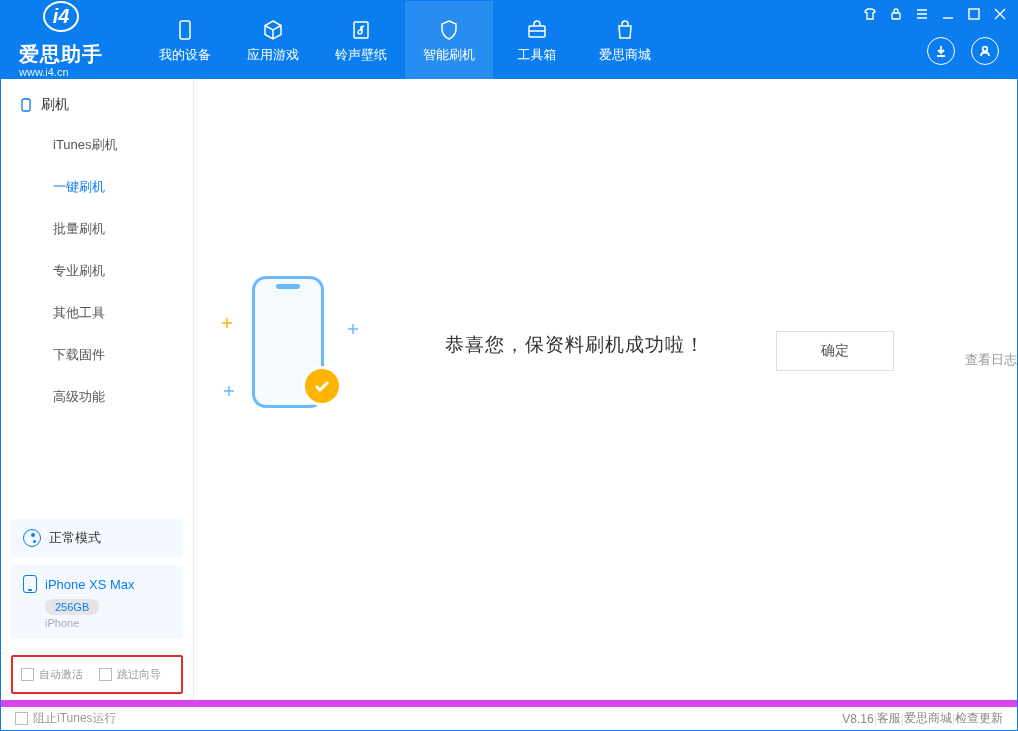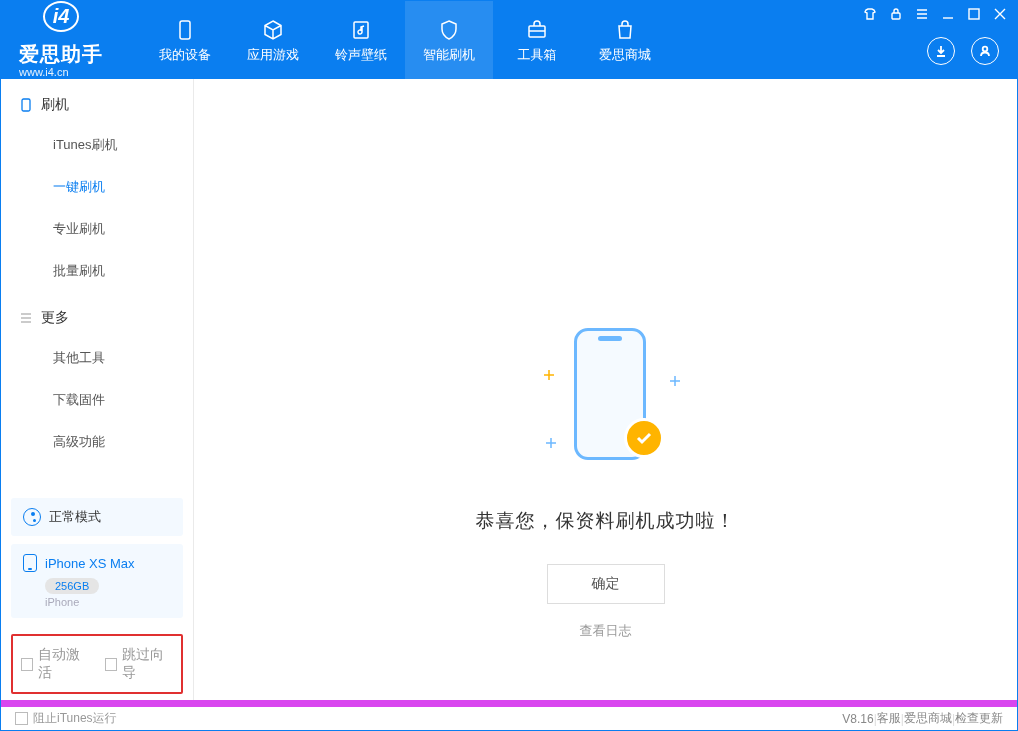--- a/index.html
+++ b/index.html
@@ -44,26 +44,26 @@
 .mode-icon::before { top: 3px; left: 7px; }
 .mode-icon::after { bottom: 3px; right: 4px; width:3px; height:3px; }
 
 .device-box { margin: 0 10px 6px; background: #f3f9ff; border-radius: 3px; padding: 10px 12px; font-size: 13px; }
 .device-row1 { display: flex; align-items: center; gap: 8px; color: #0a7ef0; font-weight: 400; }
 .device-phone-icon { width: 14px; height: 18px; border: 1.5px solid #0a7ef0; border-radius: 3px; position: relative; }
 .device-phone-icon::after { content:""; position:absolute; bottom:1.5px; left:50%; transform:translateX(-50%); width:4px; height:1.5px; background:#0a7ef0; border-radius:1px; }
 .storage-badge { display: inline-block; margin: 6px 0 2px 22px; background: #e5e5e5; color: #0a7ef0; font-size: 11px; padding: 2px 10px; border-radius: 10px; }
 .device-sub { margin-left: 22px; color: #aab; font-size: 11px; }
 
-.checkbox-row { margin: 10px 10px 6px; border: 2px solid #e03030; border-radius: 2px; padding: 10px 8px; display: flex; gap: 16px; font-size: 14px; color: #999; }
+.checkbox-row { margin: 10px 10px 6px; border: 2px solid #e03030; border-radius: 2px; padding: 10px 8px; display: flex; gap: 16px; font-size: 11px; color: #999; }
 .cb { display: flex; align-items: center; gap: 5px; cursor: pointer; }
 .cb-box { width: 13px; height: 13px; border: 1px solid #bbb; }
 
 
-.main { flex: 1; display: flex; flex-direction: column; align-items: center; justify-content: flex-end; padding-bottom: 60px; }
+.main { flex: 1; display: flex; align-items: center; justify-content: space-between; padding-bottom: 60px; }
 .success-graphic { position: relative; width: 180px; height: 170px; margin-bottom: 22px; }
 .phone-shape { position: absolute; left: 58px; top: 12px; width: 72px; height: 132px; border: 3px solid #6cb8ff; border-radius: 14px; background: #f5faff; }
 .phone-shape::before { content:""; position:absolute; top:5px; left:50%; transform:translateX(-50%); width:24px; height:5px; background:#6cb8ff; border-radius:3px; }
 .check-circle { position: absolute; right: 32px; bottom: 28px; width: 40px; height: 40px; background: #ffb400; border-radius: 50%; display:flex; align-items:center; justify-content:center; border: 3px solid #fff; }
 .check-circle svg { width: 20px; height: 20px; stroke: #fff; stroke-width: 3; fill: none; }
 .sparkle { position:absolute; width:6px; height:6px; }
 .sparkle.s1 { top:50px; left:28px; }
 .sparkle.s2 { top:118px; left:30px; }
 .sparkle.s3 { top:56px; right:20px; }
 .sparkle svg { width:10px; height:10px; }
@@ -196,29 +196,23 @@
 <div class="body">
   <div class="sidebar">
     <div class="sb-section-hdr">
       <svg viewBox="0 0 14 14">
           <rect x="3" y="1" width="8" height="12" rx="1.5" fill="none" stroke="#0a7ef0" stroke-width="1.3"></rect>
         </svg>
       <span>刷机</span>
     </div>
     <div class="sb-item">iTunes刷机</div>
     <div class="sb-item active">一键刷机</div>
+    <div class="sb-item">批量刷机</div>
     <div class="sb-item">专业刷机</div>
-    <div class="sb-item">批量刷机</div>
-
-    <div class="sb-section-hdr">
-      <svg viewBox="0 0 14 14">
-          <path d="M2 3h10M2 7h10M2 11h10" stroke="#bbb" stroke-width="1.3"></path>
-        </svg>
-      <span>更多</span>
-    </div>
+
     <div class="sb-item">其他工具</div>
     <div class="sb-item">下载固件</div>
     <div class="sb-item">高级功能</div>
 
     <div class="sb-spacer"></div>
 
     <div class="mode-box">
       <span class="mode-icon"></span>
       <span>正常模式</span>
     </div>

